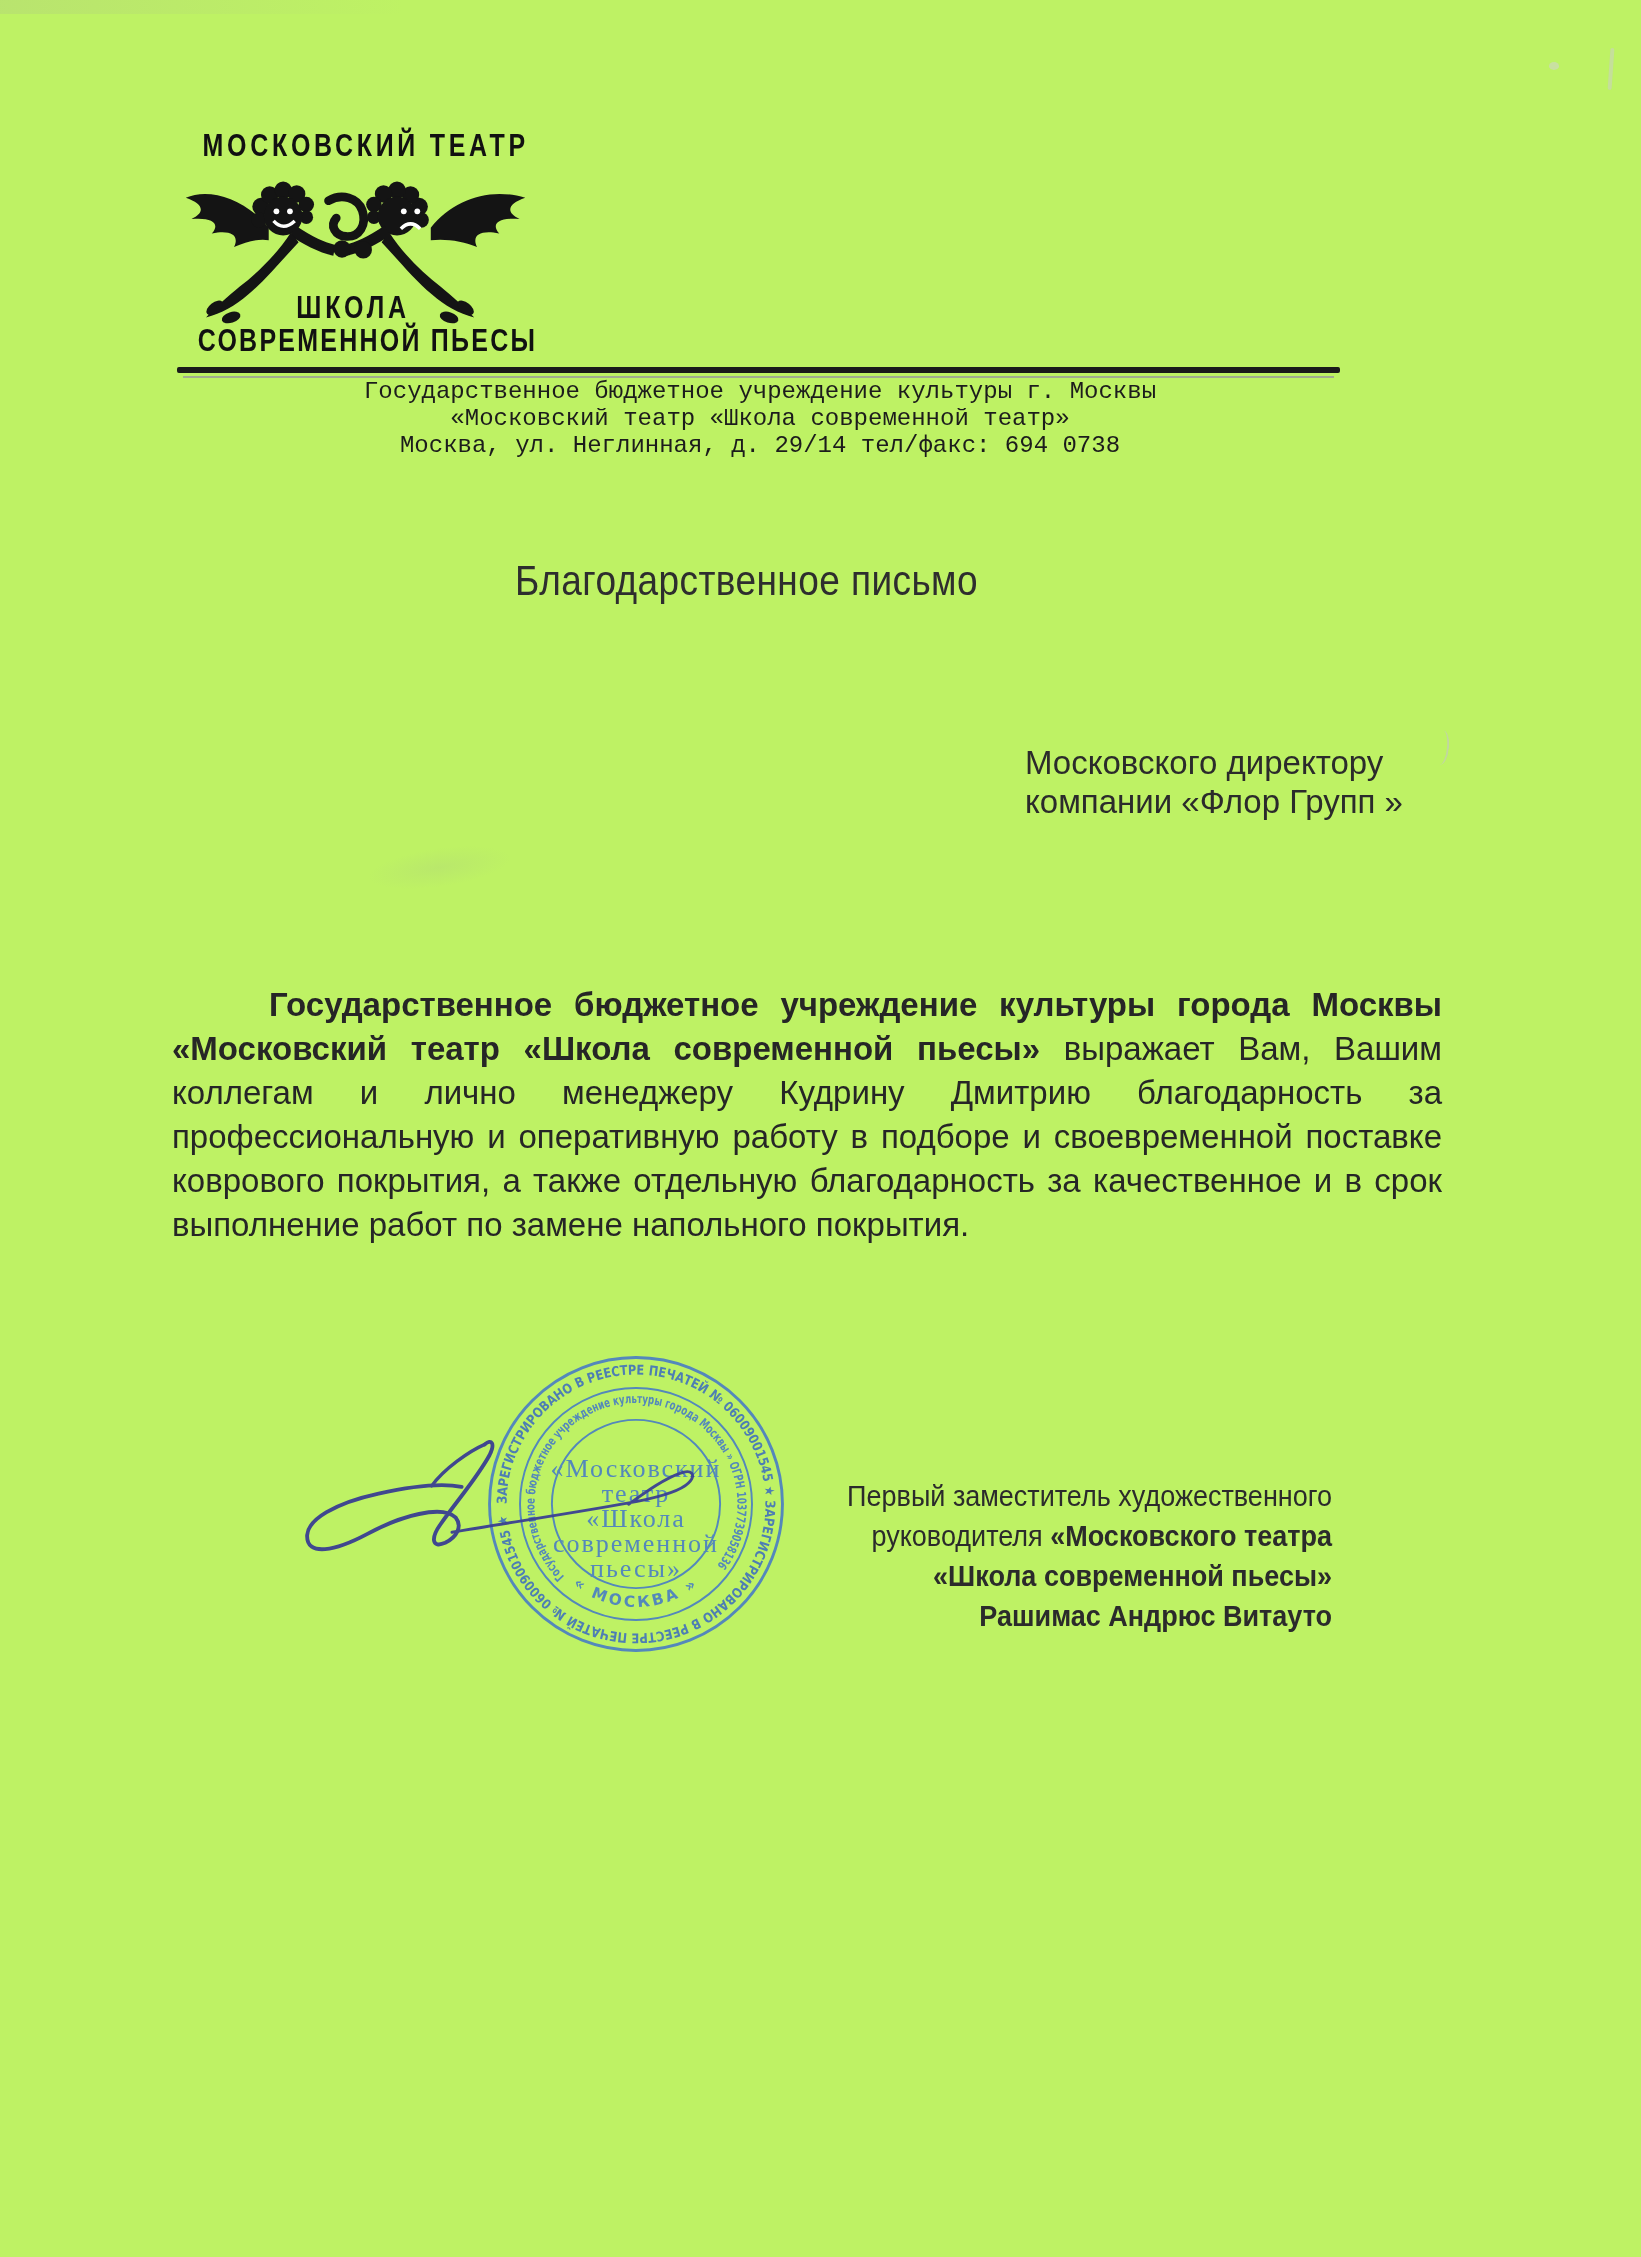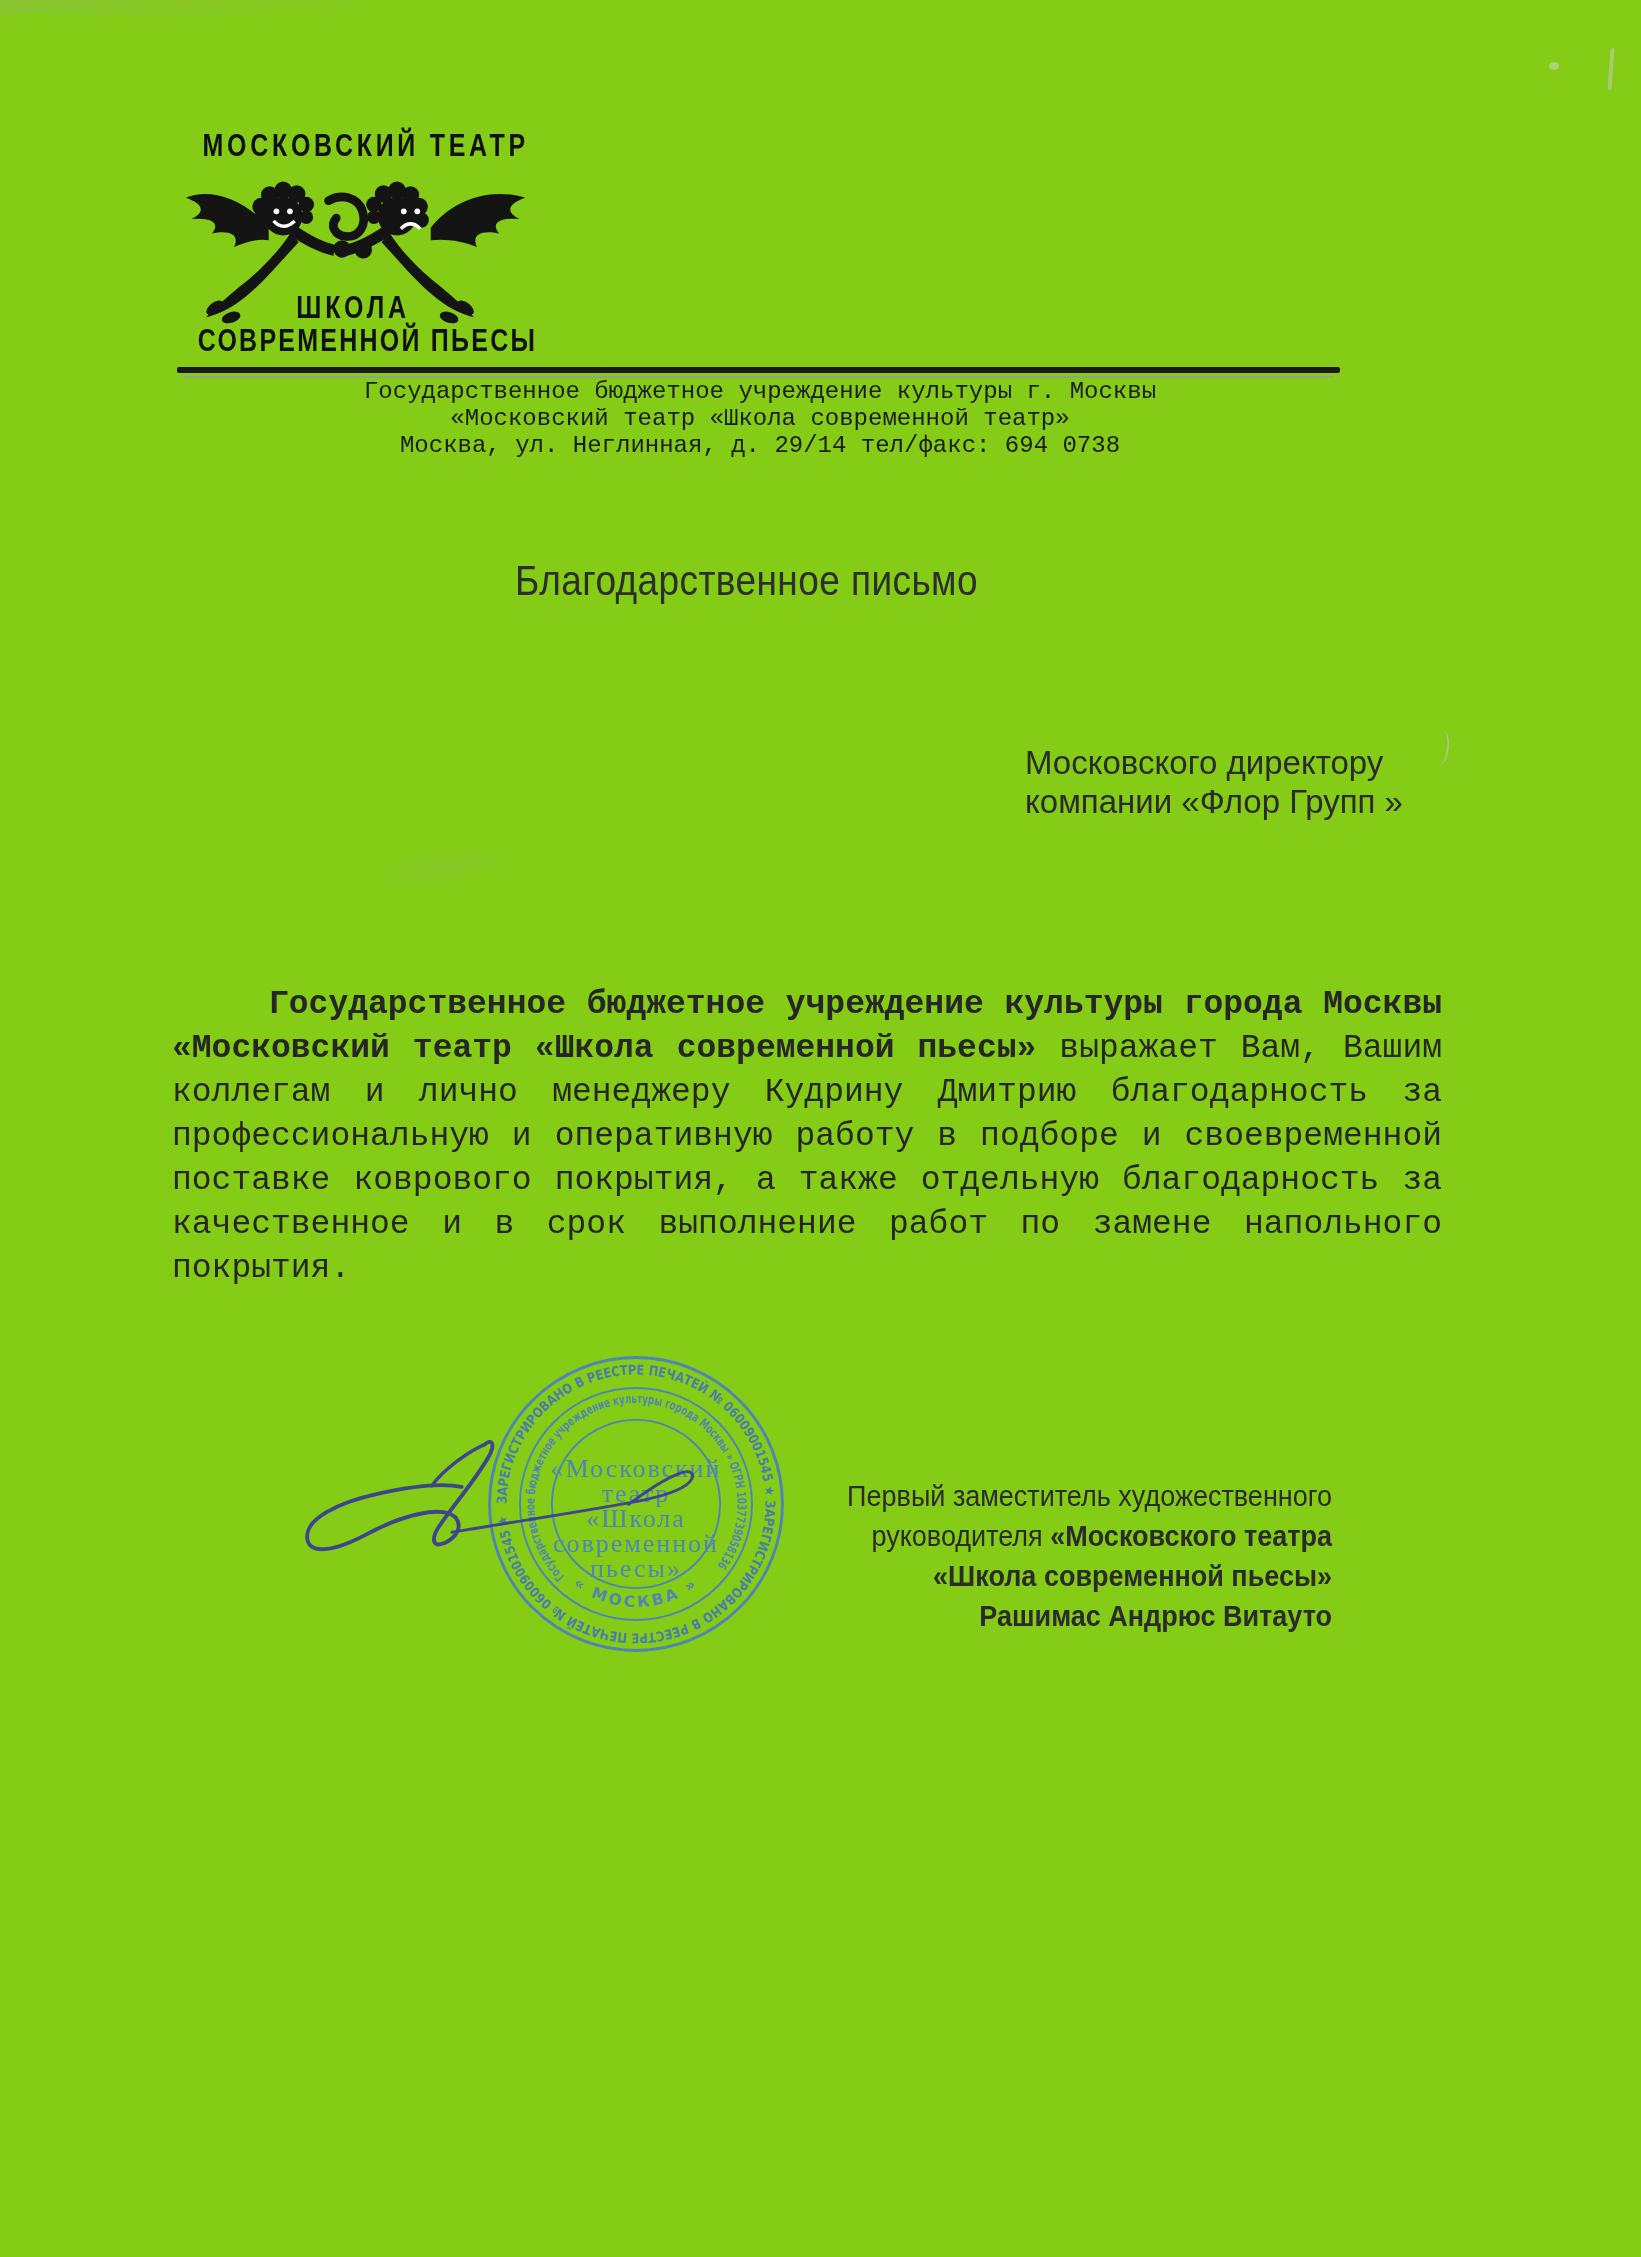--- a/index.html
+++ b/index.html
@@ -1,20 +1,20 @@
 <!DOCTYPE html>
 <html><head>
 <meta charset="utf-8">
 <style>
   html,body { margin:0; padding:0; background:#e8e8e8; }
   .page {
     position:relative;
     width:1641px; height:2257px;
     margin:0 auto;
-    background:#84cc16;
+    background:#bef264;
     overflow:hidden;
     font-family:"Liberation Sans", sans-serif;
     color:#282828;
   }
   
   .logo-top {
     position:absolute; left:160px; top:127px; width:386px;
     text-align:center;
     font-size:32px; font-weight:bold; letter-spacing:4.8px;
     color:#111; white-space:nowrap;
@@ -60,21 +60,21 @@
     position:absolute; left:1025px; top:743px;
     font-size:33px; color:#2b2b2b; line-height:39px;
     white-space:nowrap;
   }
   .addressee .line2 { }
   
   .body-par {
     position:absolute; left:172px; top:983px; width:1270px;
     font-size:33px; line-height:44px; color:#262626;
     text-align:justify; text-align-last:left;
-    text-indent:97px; margin:0;font-family:Liberation Mono, monospace;
+    text-indent:97px; margin:0;
   }
   .body-par .b { font-weight:bold; }
   
   .stamp-svg { position:absolute; left:462px; top:1330px; width:348px; height:348px; opacity:.93; }
   .stamp-svg circle { fill:none; stroke:#4c80c2; }
   .c1 { stroke-width:3px; }
   .c2 { stroke-width:2px; }
   .c3 { stroke-width:2px; }
   .t-outer { font-family:"DejaVu Sans", sans-serif; font-size:14px; font-weight:800; fill:#4576ba; }
   .t-mid   { font-family:"DejaVu Sans", sans-serif; font-size:13px; font-weight:600; fill:#4c80c2; }

